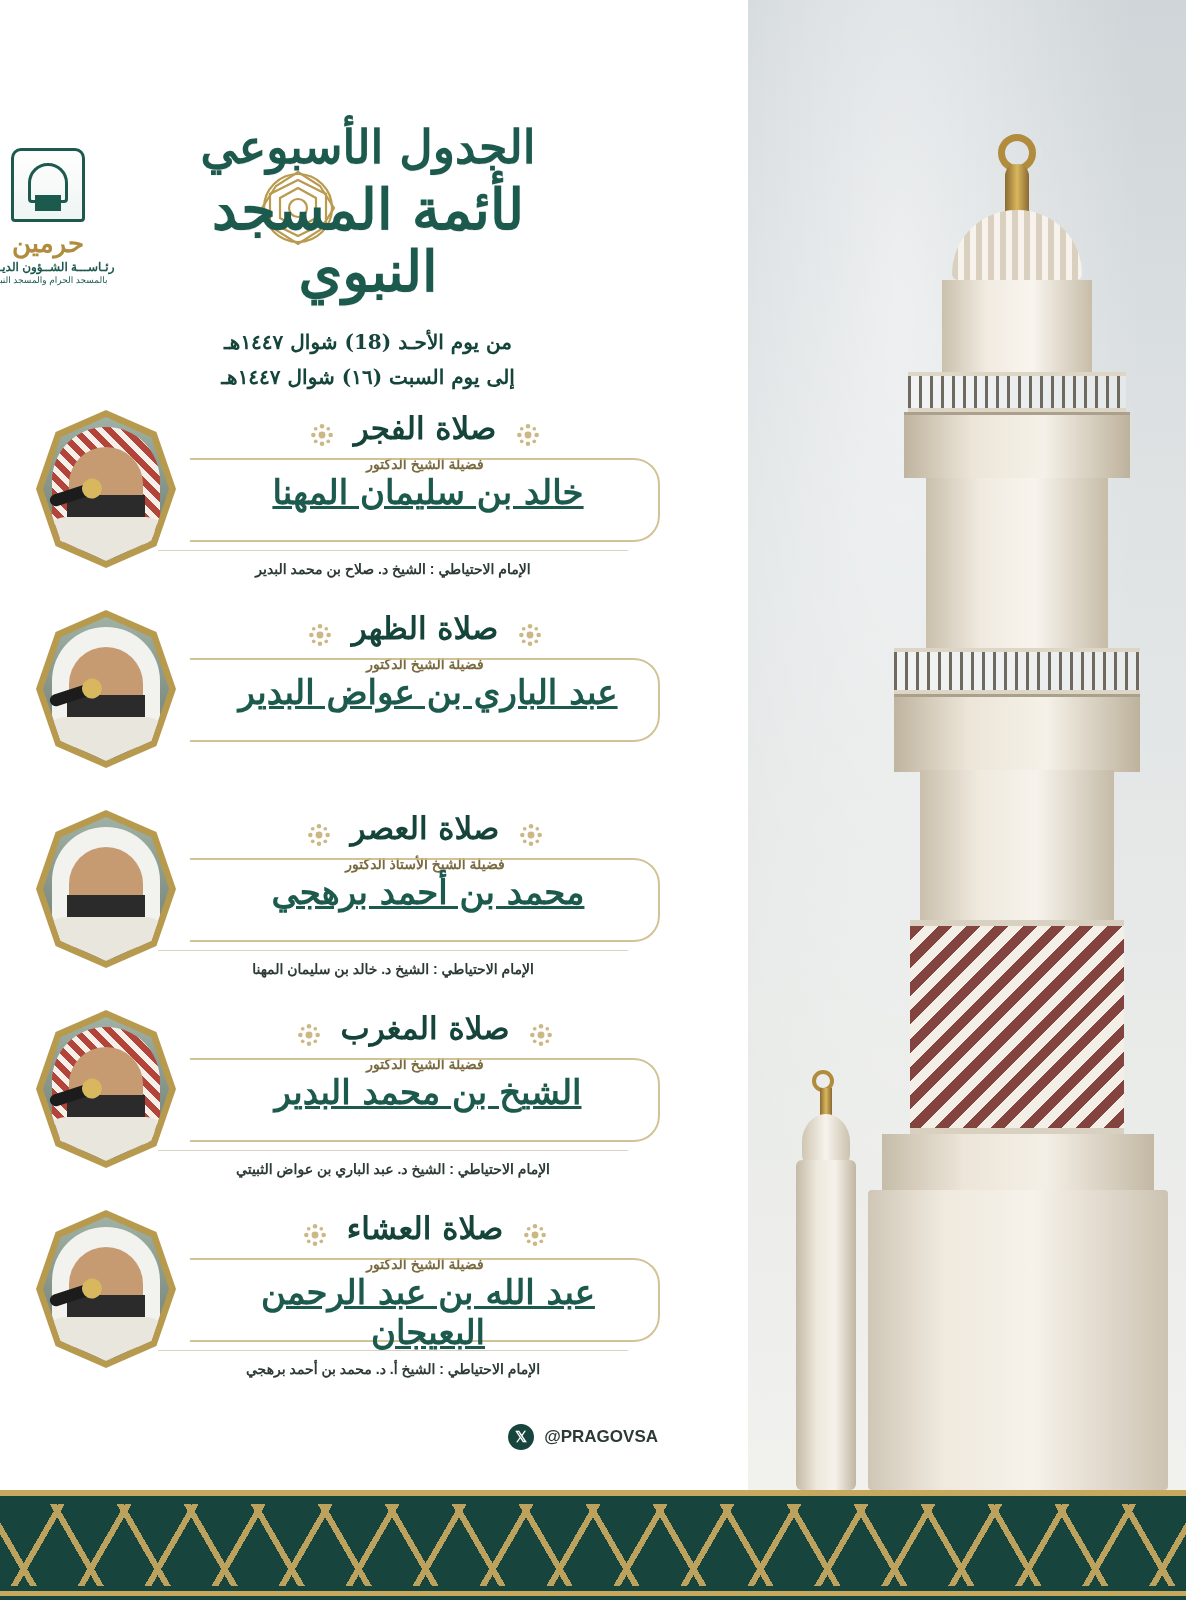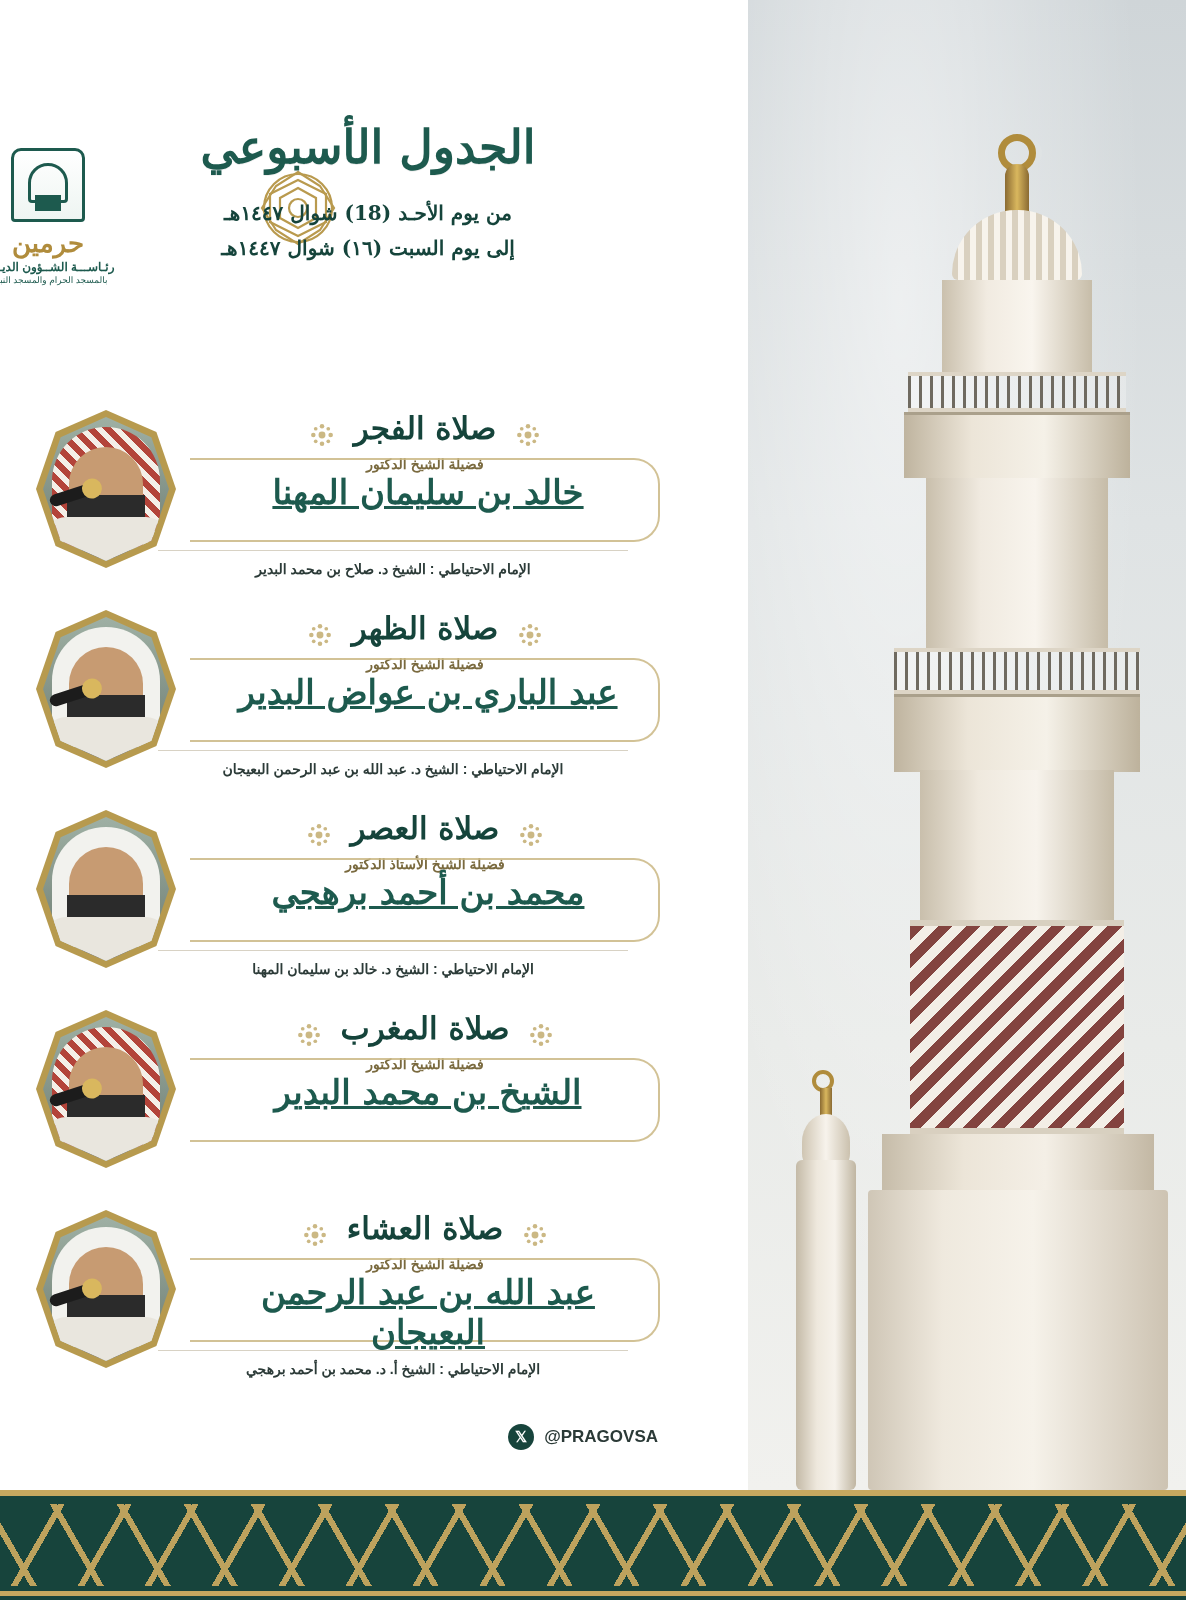--- a/index.html
+++ b/index.html
@@ -323,20 +323,21 @@
           <polygon points="50,14 72,28 86,50 72,72 50,86 28,72 14,50 28,28"></polygon>
           <polygon points="50,22 78,36 78,64 50,78 22,64 22,36"></polygon>
           <polygon points="50,30 68,40 68,60 50,70 32,60 32,40"></polygon>
           <circle cx="50" cy="50" r="9"></circle>
         </g>
       </svg>
     </div>
 
     <div class="title-block">
       <div class="title-l1">الجدول الأسبوعي</div>
+      <div class="title-l2">لأئمة المسجد النبوي</div>
       <div class="title-dates">
         <div>من يوم الأحـد (18) شوال ١٤٤٧هـ</div>
         <div>إلى يوم السبت (١٦) شوال ١٤٤٧هـ</div>
       </div>
     </div>
 
     <div class="rows">
 
       <div class="row">
         <div class="portrait">
@@ -428,21 +429,20 @@
                   <circle cx="17.8" cy="6.2" r="1.7"></circle>
                   <circle cx="6.2" cy="17.8" r="1.7"></circle>
                   <circle cx="17.8" cy="17.8" r="1.7"></circle>
                 </g>
               </svg>
           </span>
           <div class="honorific">فضيلة الشيخ الدكتور</div>
         </div>
         <div class="bracket"></div>
         <div class="imam-name">عبد الباري بن عواض البدير</div>
-        <div class="sub-line">الإمام الاحتياطي : الشيخ د. عبد الله بن عبد الرحمن البعيجان</div>
       </div>
 
       <div class="row">
         <div class="portrait">
           <div class="frame"></div>
           <div class="inner">
             <div class="ghutra g-white"></div>
             <div class="face"></div>
             <div class="beard"></div>
             <div class="body-robe"></div>
@@ -527,20 +527,21 @@
                   <circle cx="17.8" cy="6.2" r="1.7"></circle>
                   <circle cx="6.2" cy="17.8" r="1.7"></circle>
                   <circle cx="17.8" cy="17.8" r="1.7"></circle>
                 </g>
               </svg>
           </span>
           <div class="honorific">فضيلة الشيخ الدكتور</div>
         </div>
         <div class="bracket"></div>
         <div class="imam-name">الشيخ بن محمد البدير</div>
+        <div class="sub-line">الإمام الاحتياطي : الشيخ د. عبد الباري بن عواض الثبيتي</div>
       </div>
 
       <div class="row">
         <div class="portrait">
           <div class="frame"></div>
           <div class="inner">
             <div class="ghutra g-white"></div>
             <div class="face"></div>
             <div class="beard"></div>
             <div class="body-robe"></div>

